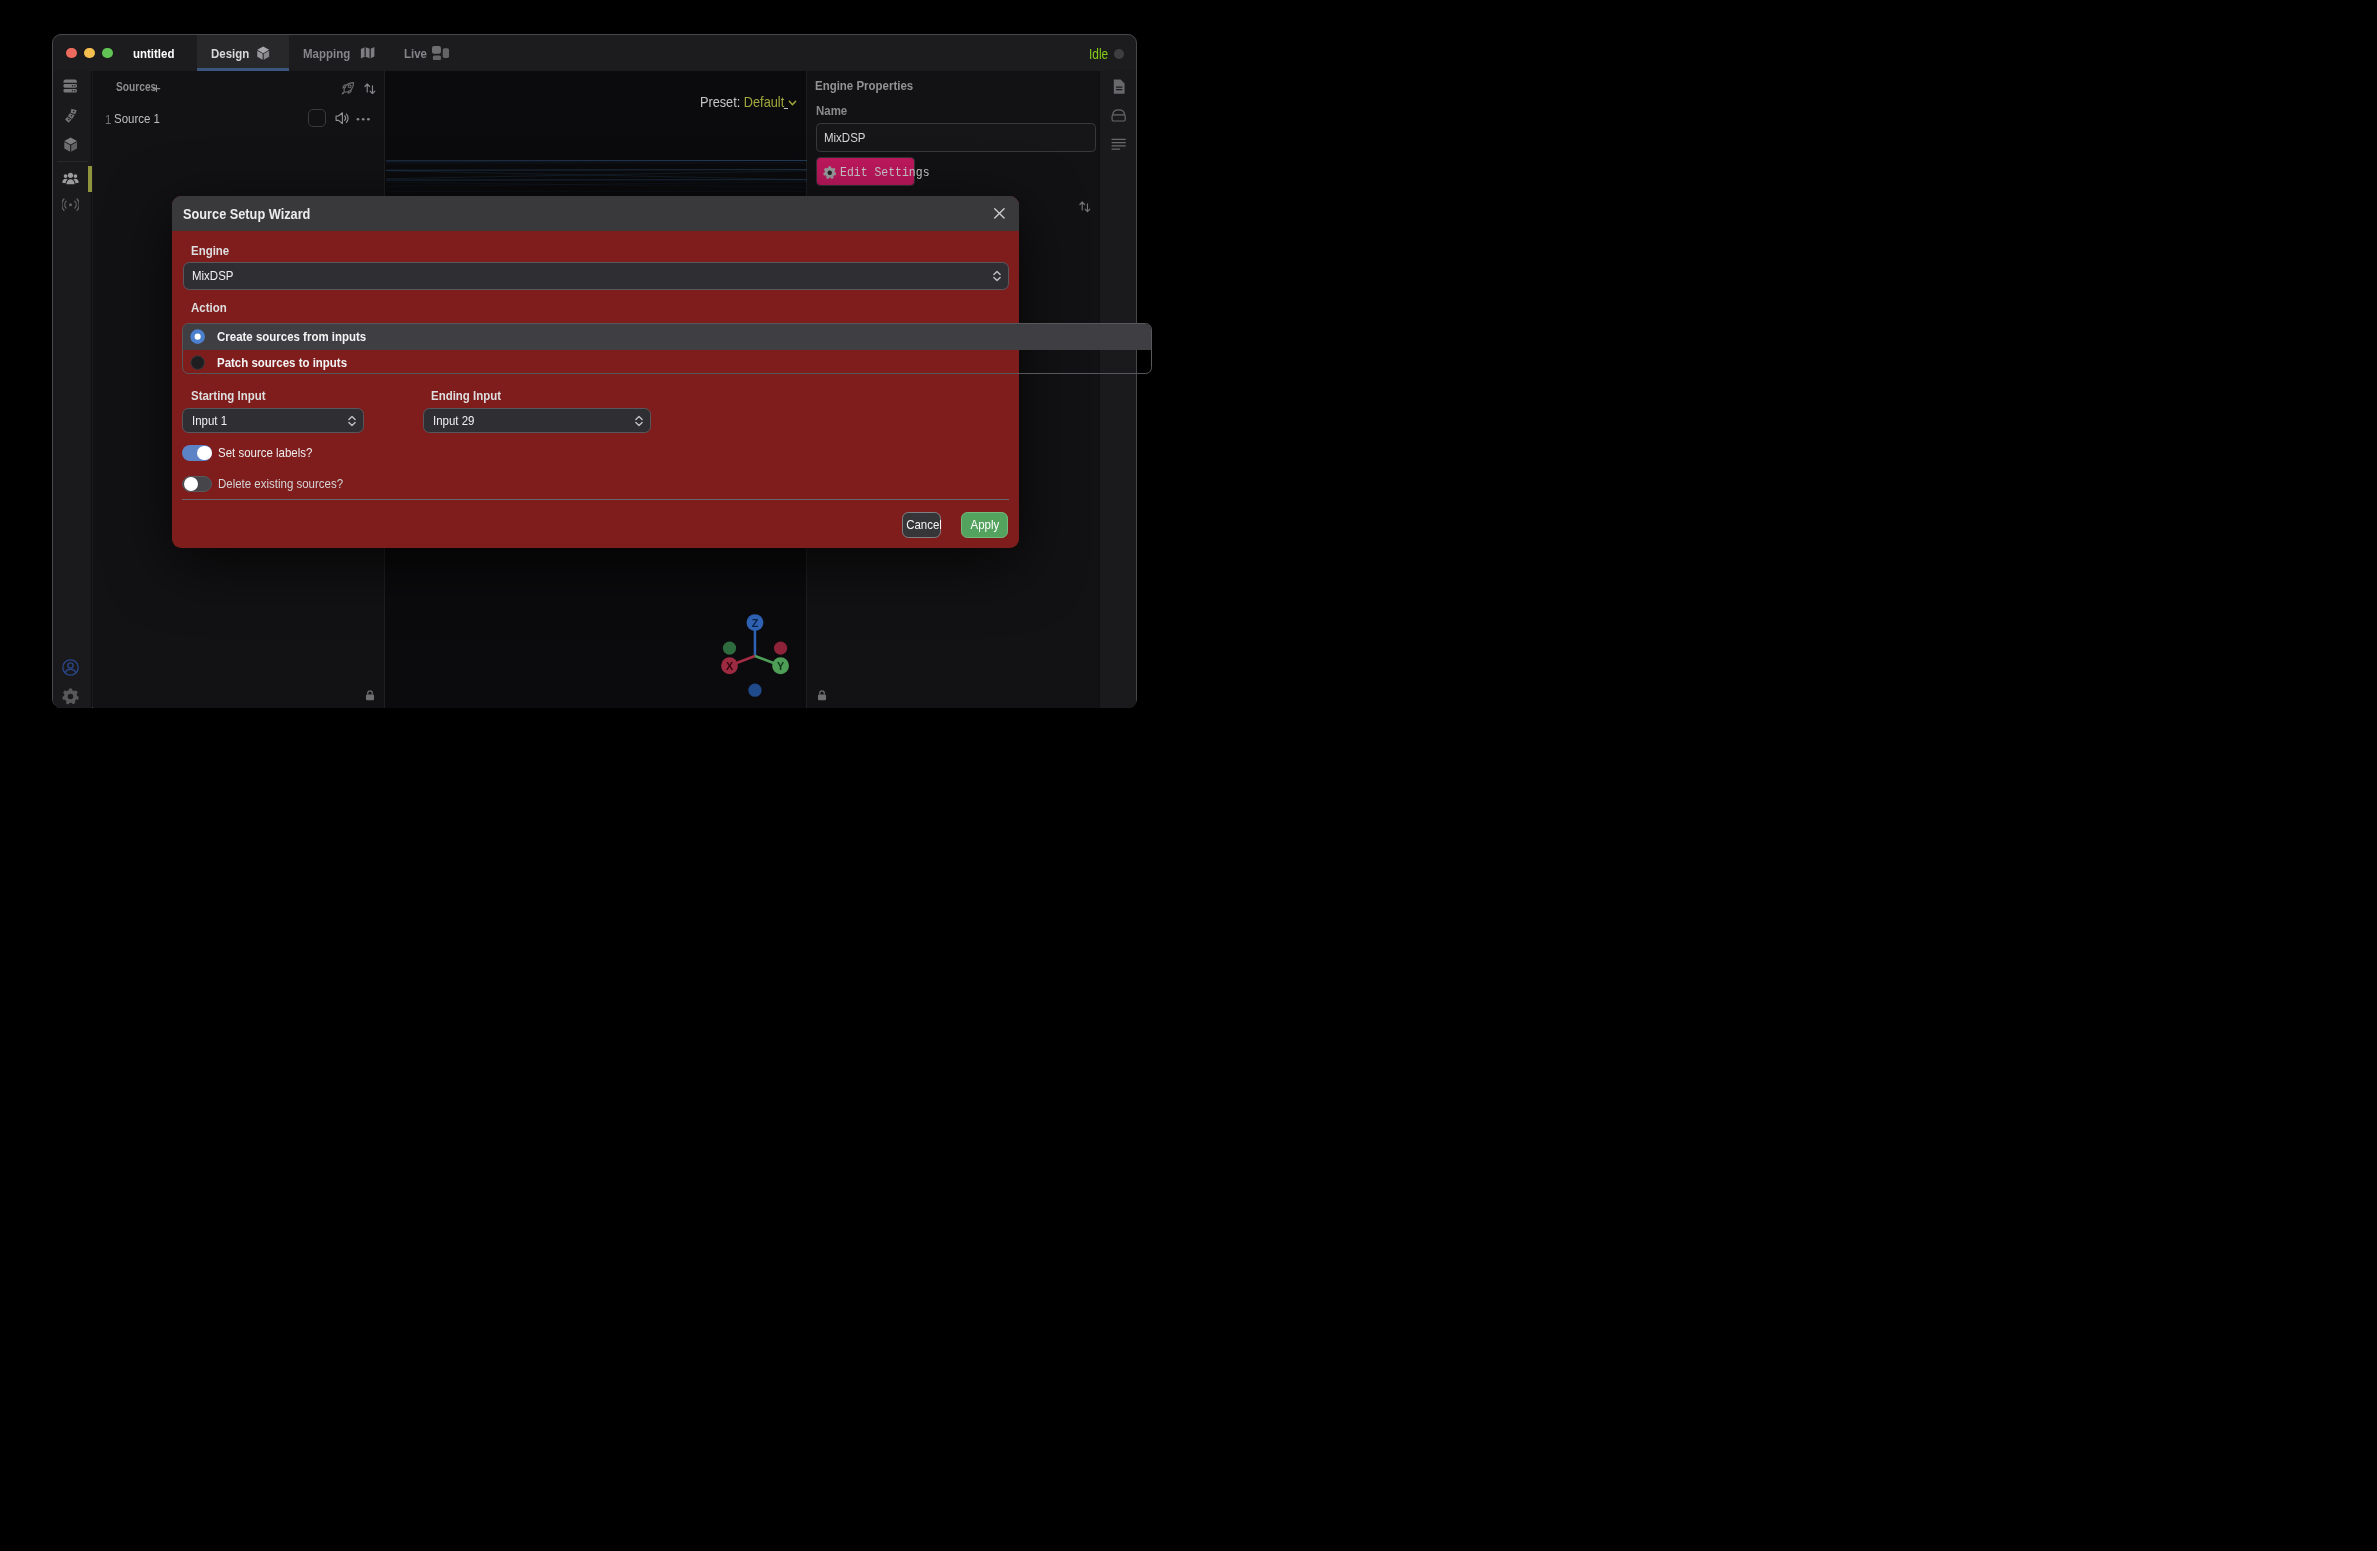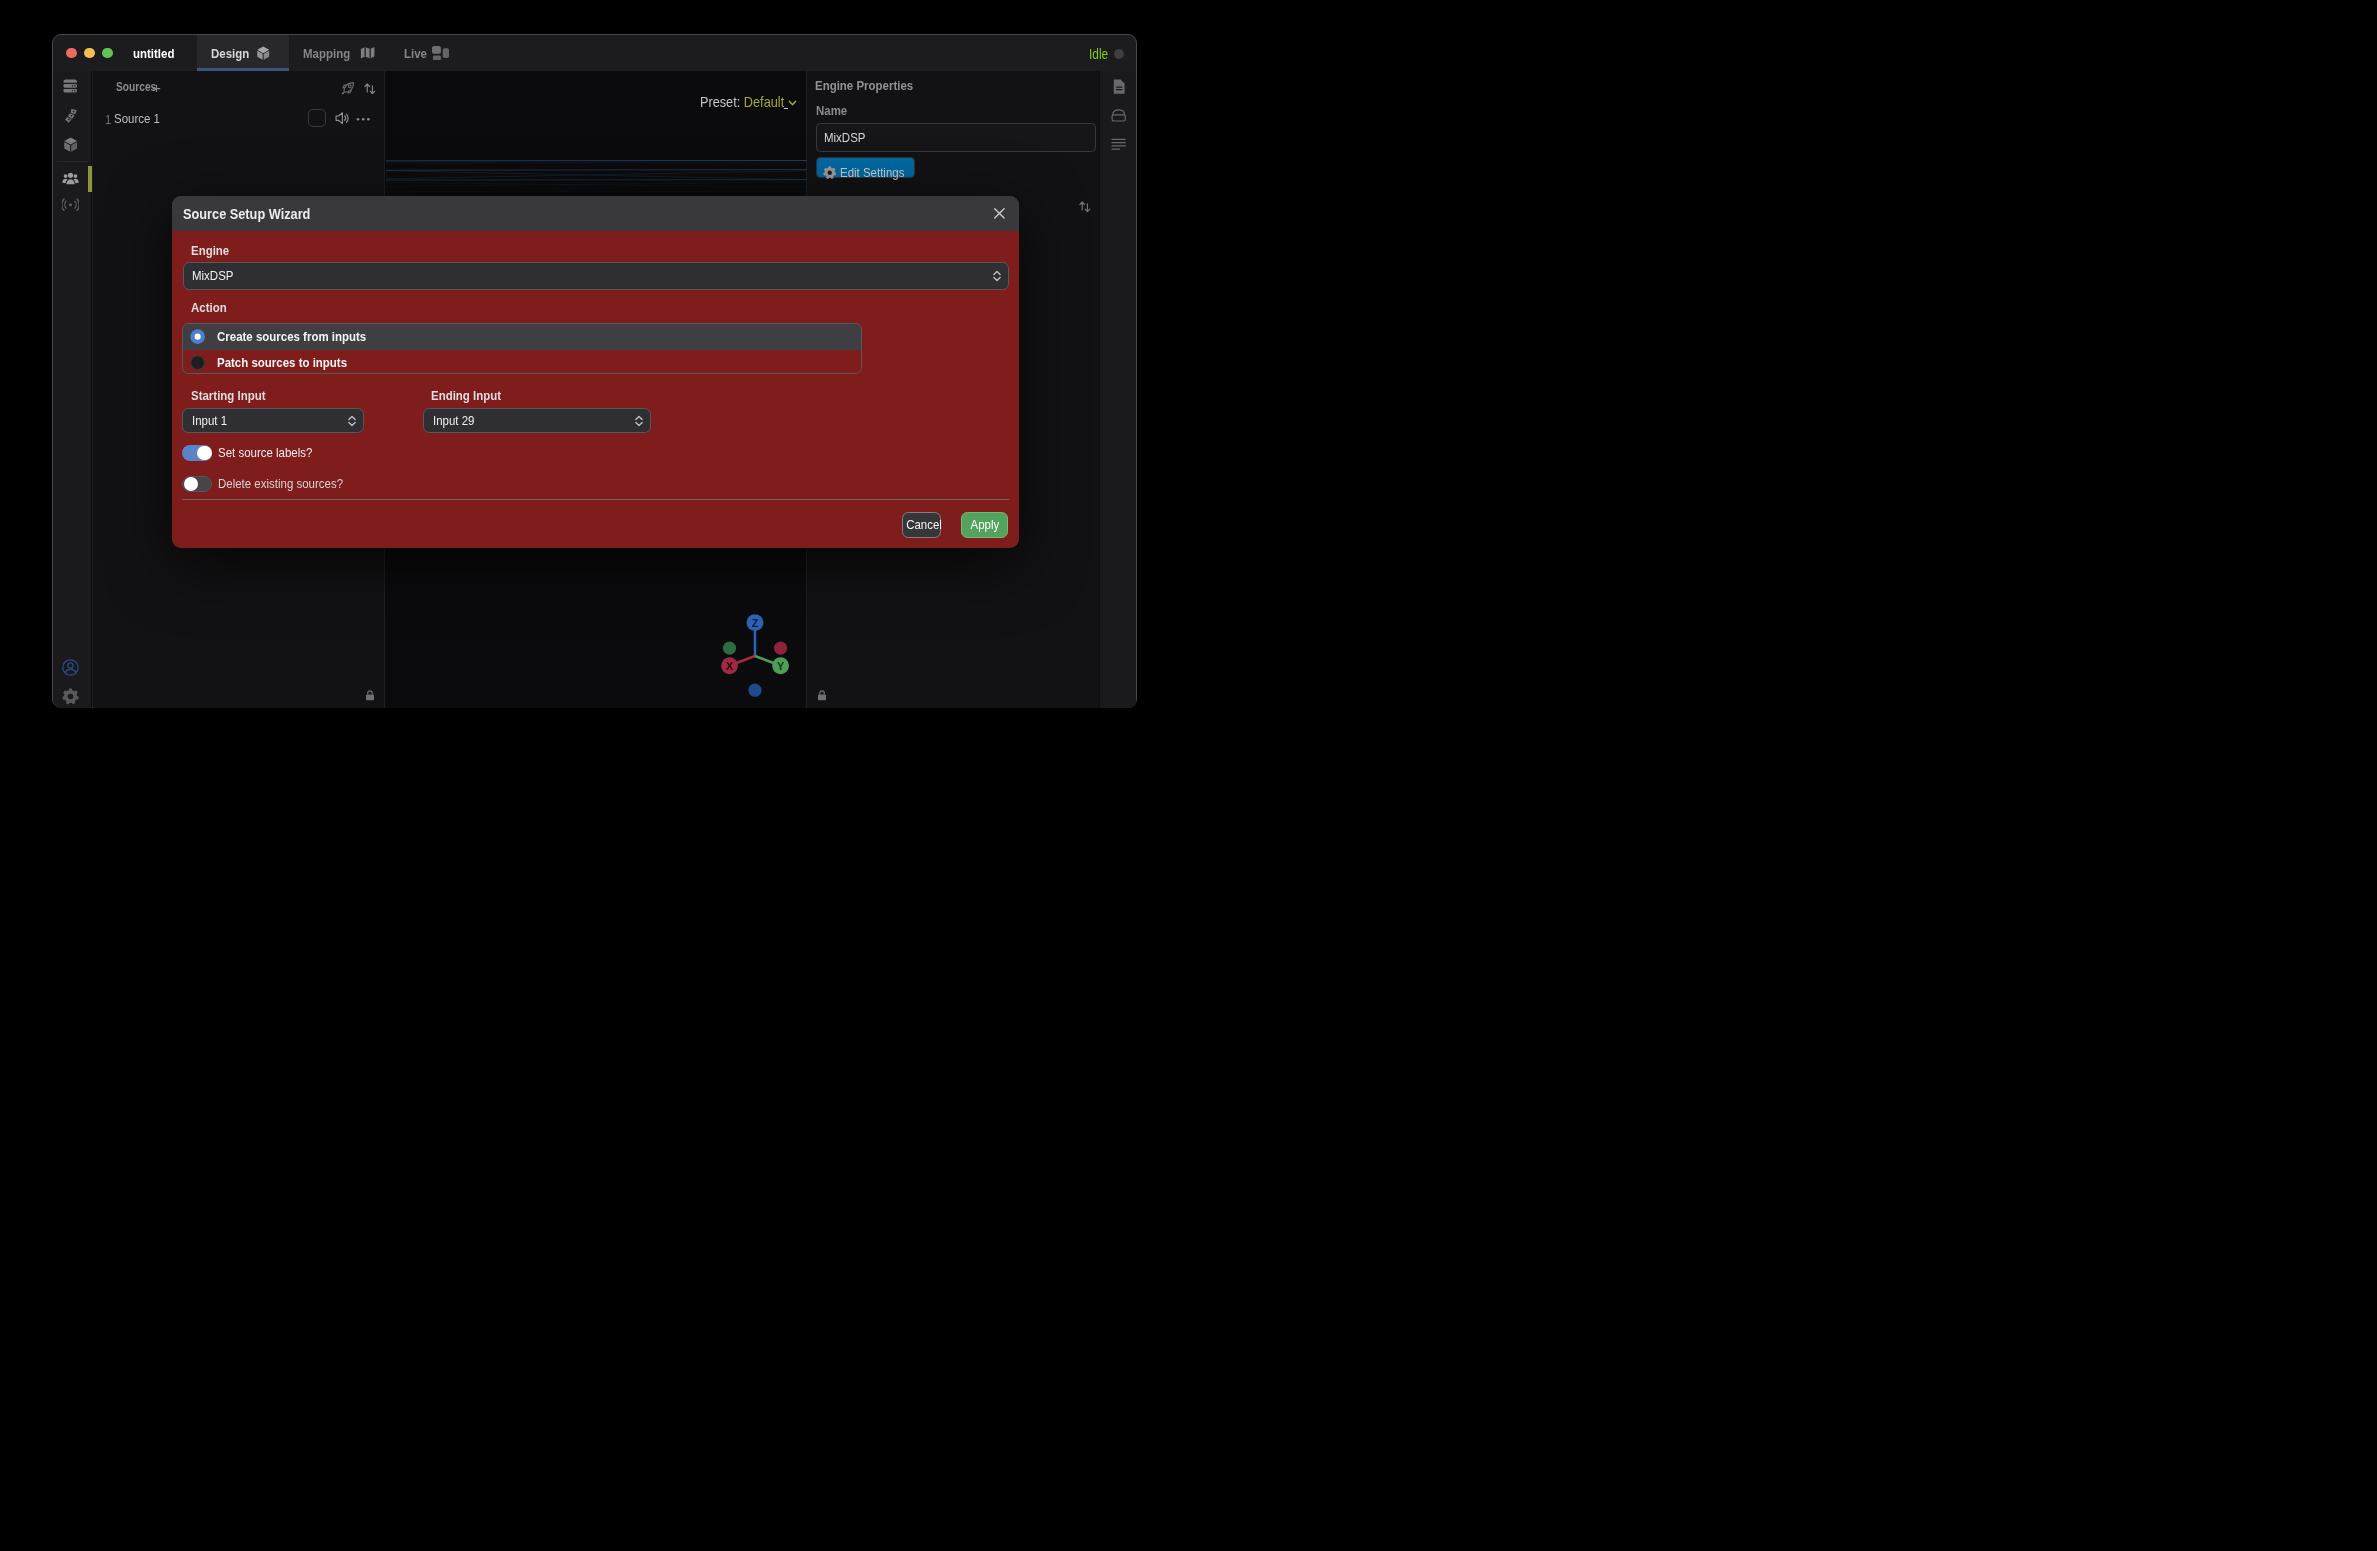--- a/index.html
+++ b/index.html
@@ -39,33 +39,33 @@
   #srcnum { position:absolute; left:11.7px; top:4.5px; font-size:13.5px; color:#6f6f71; }
   #srcname { position:absolute; left:20.7px; top:4px; font-size:13.5px; color:#bfbfc1; }
   #srccheck { position:absolute; left:215px; top:2.2px; width:18px; height:18px; border:1.3px solid #3a3a3d; border-radius:5px; }
   
   #preset { position:absolute; right:9px; top:22px; font-size:15px; color:#c6c6c8;text-decoration:underline; }
   #preset b { color:#a3a93b; font-weight:400; }
   
   #engtitle { position:absolute; left:7.6px; top:6.7px; font-size:13.5px; font-weight:700; color:#929294; }
   #engname { position:absolute; left:8.5px; top:32px; font-size:13.5px; font-weight:700; color:#8a8a8c; }
   #enginput { position:absolute; left:8.5px; top:52px; width:280px; height:29px; background:#161618; border:0.9px solid #39393c; border-radius:4.5px; color:#d6d6d8; font-size:13.5px; line-height:27px; padding-left:7.2px; }
-  #engbtn { position:absolute; left:8.5px; top:86px; width:99px; height:21px; background:#0369a1; border:0.9px solid #323235; border-radius:4.5px; }
+  #engbtn { position:absolute; left:8.5px; top:86px; width:99px; height:29px; background:#be185d; border:0.9px solid #323235; border-radius:4.5px;font-family:Liberation Mono, monospace; }
   #engbtn span.t { position:absolute; left:23px; top:7.2px; font-size:13.5px; color:#cbcbcd; }
   
   #modal { position:absolute; left:119px; top:161px; width:847px; height:352px;
     background:#7f1d1d; border-radius:9px; box-shadow:0 16px 63px rgba(0,0,0,0.7); }
   #modalhead { position:absolute; left:0; top:0; width:100%; height:35px;
     background:#39393c; border-radius:9px 9px 0 0; }
   #modaltitle { position:absolute; left:11.2px; top:8.5px; font-size:15px; font-weight:700; color:#ececee; }
   .mlabel { position:absolute; font-size:13.5px; font-weight:700; color:#dededf;margin-left:8px; }
   .mselect { position:absolute; height:28px; background:#2f2f33; border:0.9px solid #58585c;
     border-radius:6.3px; color:#f0f0f1; font-size:13.5px; line-height:26px; padding-left:8.5px; }
   .chev { position:absolute; top:50%; margin-top:-6px; right:6.3px; width:10px; height:12px; }
-  #radiogroup { position:absolute; left:10.3px; top:127px; width:680px; height:51px;
+  #radiogroup { position:absolute; left:10.3px; top:127px; width:970px; height:51px;
     border:0.9px solid #58585c; border-radius:6.3px; }
   #radiorow1 { position:absolute; left:0; top:0; width:100%; height:25.6px; background:#3f3f43; border-radius:5.4px 5.4px 0 0; }
   .radiotxt { position:absolute; left:34px; font-size:13.5px; font-weight:700; color:#f4f4f5; }
   .toggle { position:absolute; width:30px; height:15.7px; border-radius:8px; }
   .knob { position:absolute; top:0.7px; width:14.3px; height:14.3px; border-radius:50%; background:#fff; }
   .mtxt { position:absolute; font-size:13.5px; color:#eeeeef; }
   #mdivider { position:absolute; left:10.3px; top:303px; width:827px; height:0.9px; background:#69696d; }
   #btncancel { position:absolute; left:730px; top:316px; width:39px; height:25.6px;
     background:#363639; border:0.9px solid #808084; border-radius:6.3px;
     color:#f4f4f5; font-size:13.5px; text-align:center; line-height:23px; }

